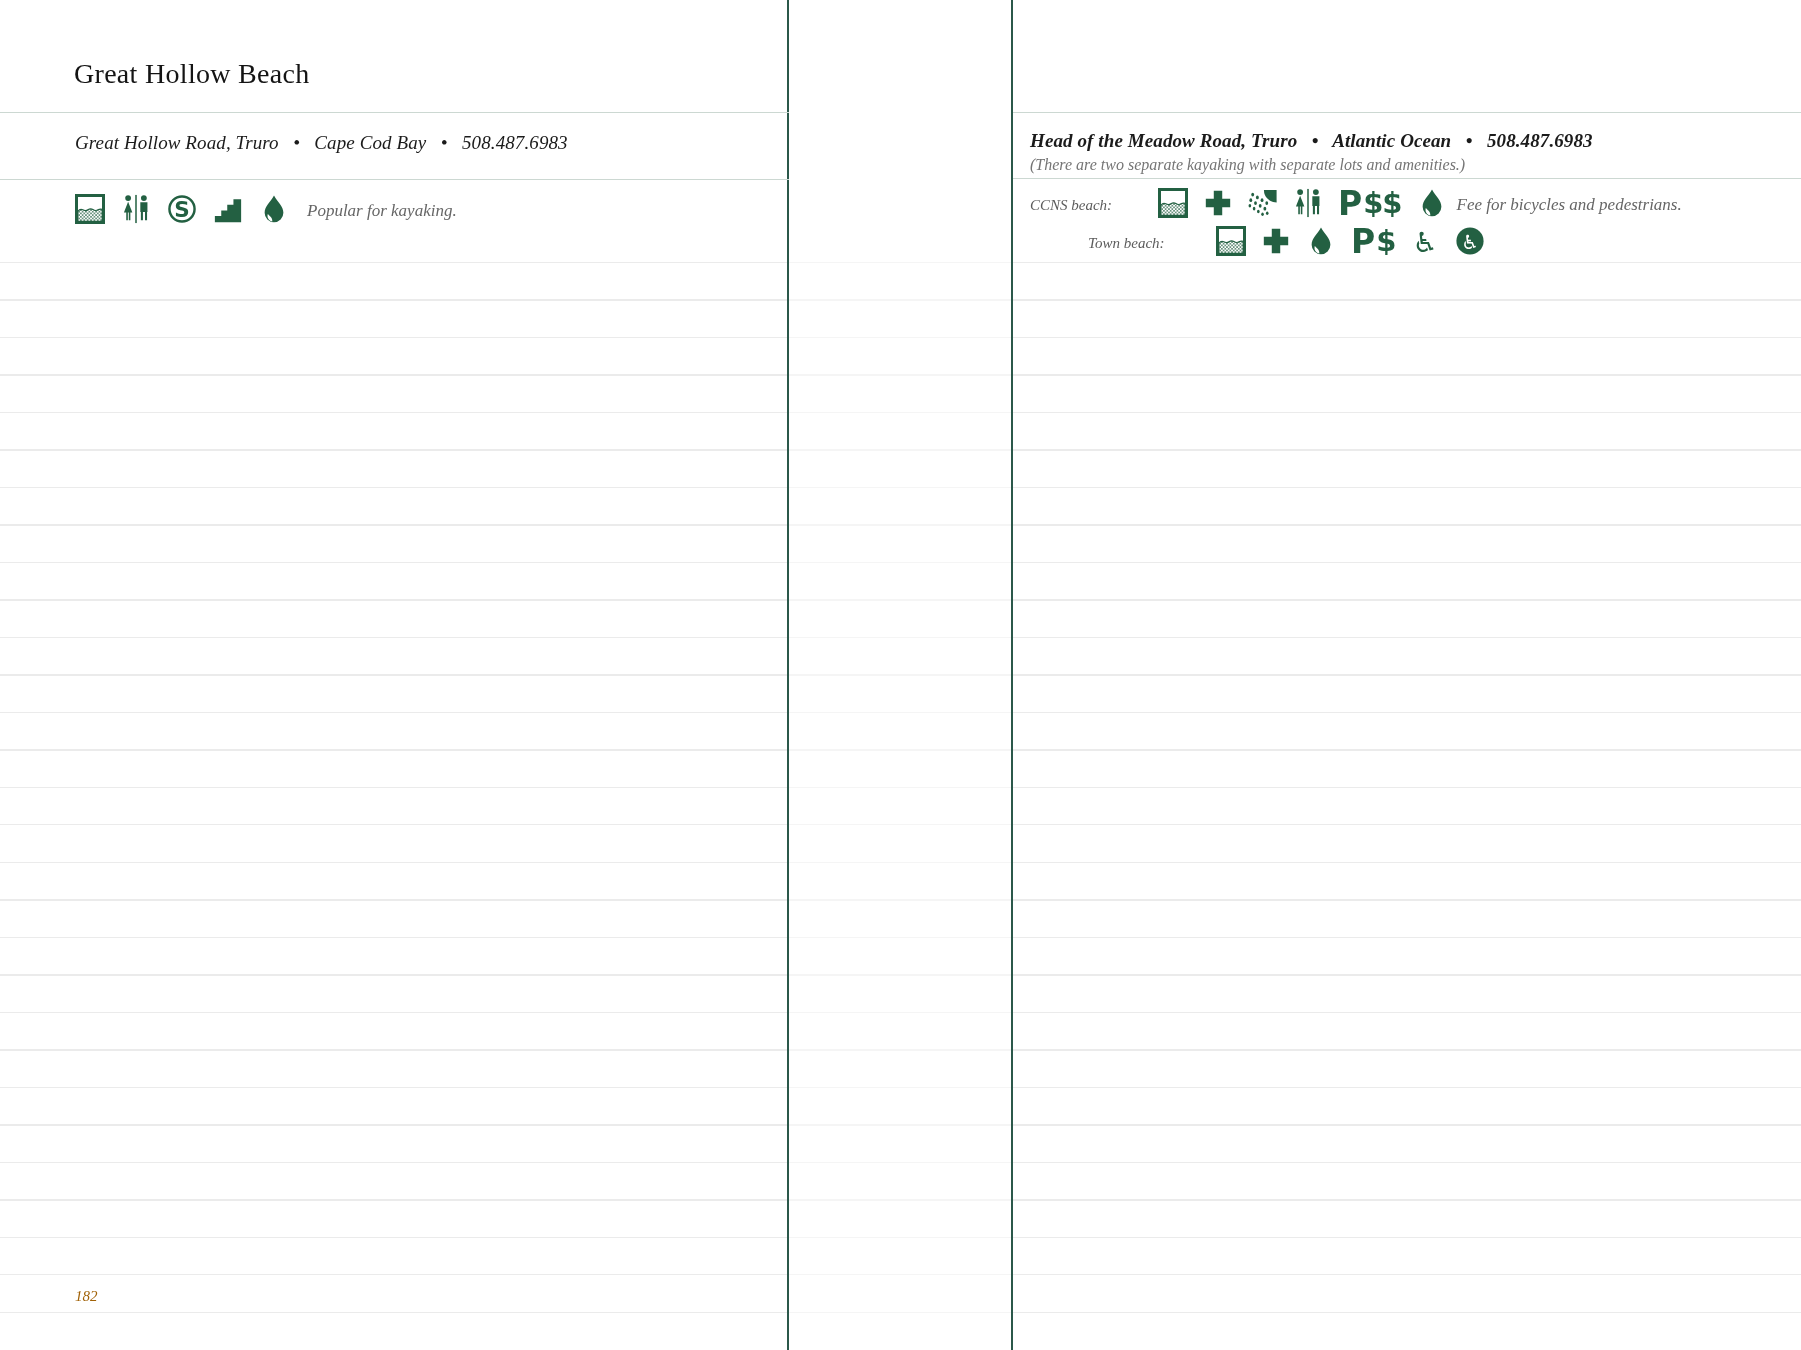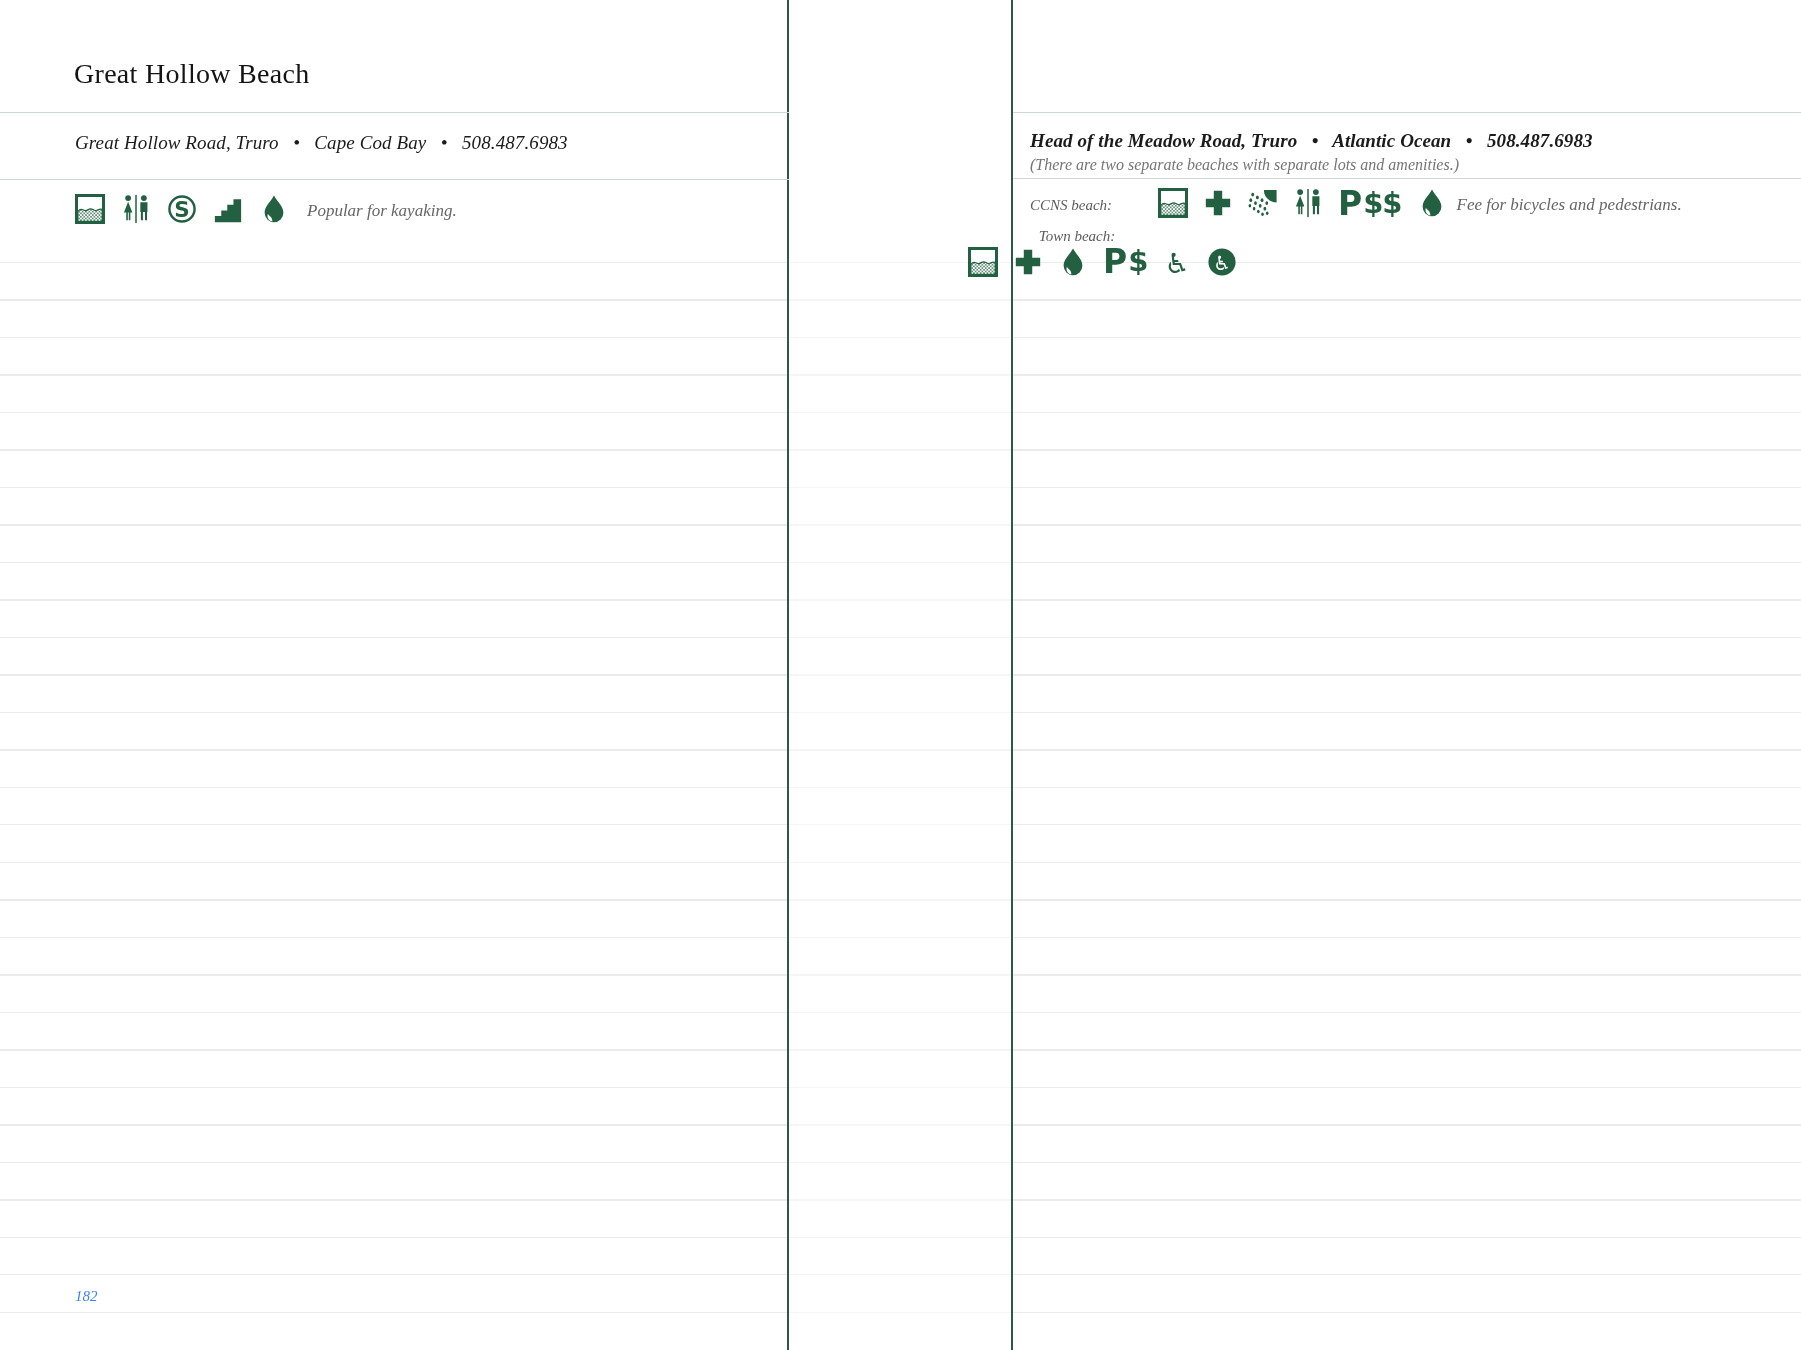--- a/index.html
+++ b/index.html
@@ -11,21 +11,21 @@
   .gutter-fade{position:absolute;top:0;bottom:0;left:789px;width:222px;background:rgba(255,255,255,0.5);}
   .page-edge{position:absolute;top:0;height:1350px;width:2px;background:#2b584a;}
   .edge-left{left:787px;} .edge-right{left:1011px;}
   
   .hrule{position:absolute;height:1px;background:#ccd8d2;}
   
   .title{position:absolute;font-size:28px;font-weight:400;color:#141414;letter-spacing:.3px;line-height:1.05;}
   .addr{position:absolute;font-size:19px;color:#1b1b1b;letter-spacing:.1px;font-style:italic;}
   .addr-bold{font-weight:600;}
   .addr-note{position:absolute;font-size:16px;font-style:italic;color:#757575;}
-  .pagenum{position:absolute;font-size:15px;font-style:italic;color:#3b82f6;}
+  .pagenum{position:absolute;font-size:15px;font-style:italic;color:#a16207;}
   
   .row{position:absolute;display:flex;align-items:center;height:34px;}
   .am-label{flex:none;width:128px;font-size:15px;font-style:italic;color:#5c5c5c;padding-top:4px;}
   .am-icons{display:flex;align-items:center;gap:16px;}
   .am-icons-tight{gap:15px;}
   .am-note{font-size:17px;font-style:italic;color:#666;margin-left:18px;padding-top:3px;white-space:nowrap;}
   .am-svg{width:30px;height:32px;flex:none;}
   .pk{display:flex;align-items:center;color:#236042;flex:none;}
   .pk-p{font-family:"DejaVu Sans",sans-serif;font-weight:800;font-size:33px;line-height:1;}
   .pk-d{font-family:"DejaVu Sans",sans-serif;font-weight:600;font-size:29px;line-height:1;letter-spacing:-1px;margin-left:1px;}
@@ -144,21 +144,21 @@
     <span class="am-note">Popular for kayaking.</span>
   </div>
 
   <div class="pagenum" style="left:75px;top:1288px;">182</div>
 
 
   <div class="hrule" style="left:1013px;top:112px;width:788px;"></div>
 
   <div class="addr addr-bold" style="left:1030px;top:130px;">Head of the Meadow Road, Truro  •  Atlantic Ocean  •  508.487.6983</div>
 
-  <div class="addr-note" style="left:1030px;top:156px;">(There are two separate beaches with separate lots and amenities.)</div>
+  <div class="addr-note" style="left:1030px;top:156px;">(There are two separate kayaking with separate lots and amenities.)</div>
 
   <div class="hrule" style="left:1013px;top:178px;width:788px;"></div>
 
   <div class="row" style="left:1030px;top:186px;">
     <span class="am-label">CCNS beach:</span>
     <div class="am-icons am-icons-tight">
         <svg class="am-svg" viewBox="0 0 32 32">
           <use href="#sym-swim-area"></use>
         </svg>
         <svg class="am-svg" viewBox="0 0 32 32">
@@ -174,21 +174,21 @@
           <span class="pk-p">P</span>
           <span class="pk-d">$$</span>
         </span>
         <svg class="am-svg" viewBox="0 0 32 32">
           <use href="#sym-fires-allowed"></use>
         </svg>
       </div>
     <span class="am-note" style="margin-left:10px;text-align:center;">Fee for bicycles and pedestrians.</span>
   </div>
 
-  <div class="row" style="left:968px;top:224px;flex-direction:column;">
+  <div class="row" style="left:1088px;top:224px;">
     <span class="am-label">Town beach:</span>
     <div class="am-icons am-icons-tight">
         <svg class="am-svg" viewBox="0 0 32 32">
           <use href="#sym-swim-area"></use>
         </svg>
         <svg class="am-svg" viewBox="0 0 32 32">
           <use href="#sym-first-aid"></use>
         </svg>
         <svg class="am-svg" viewBox="0 0 32 32">
           <use href="#sym-fires-allowed"></use>

